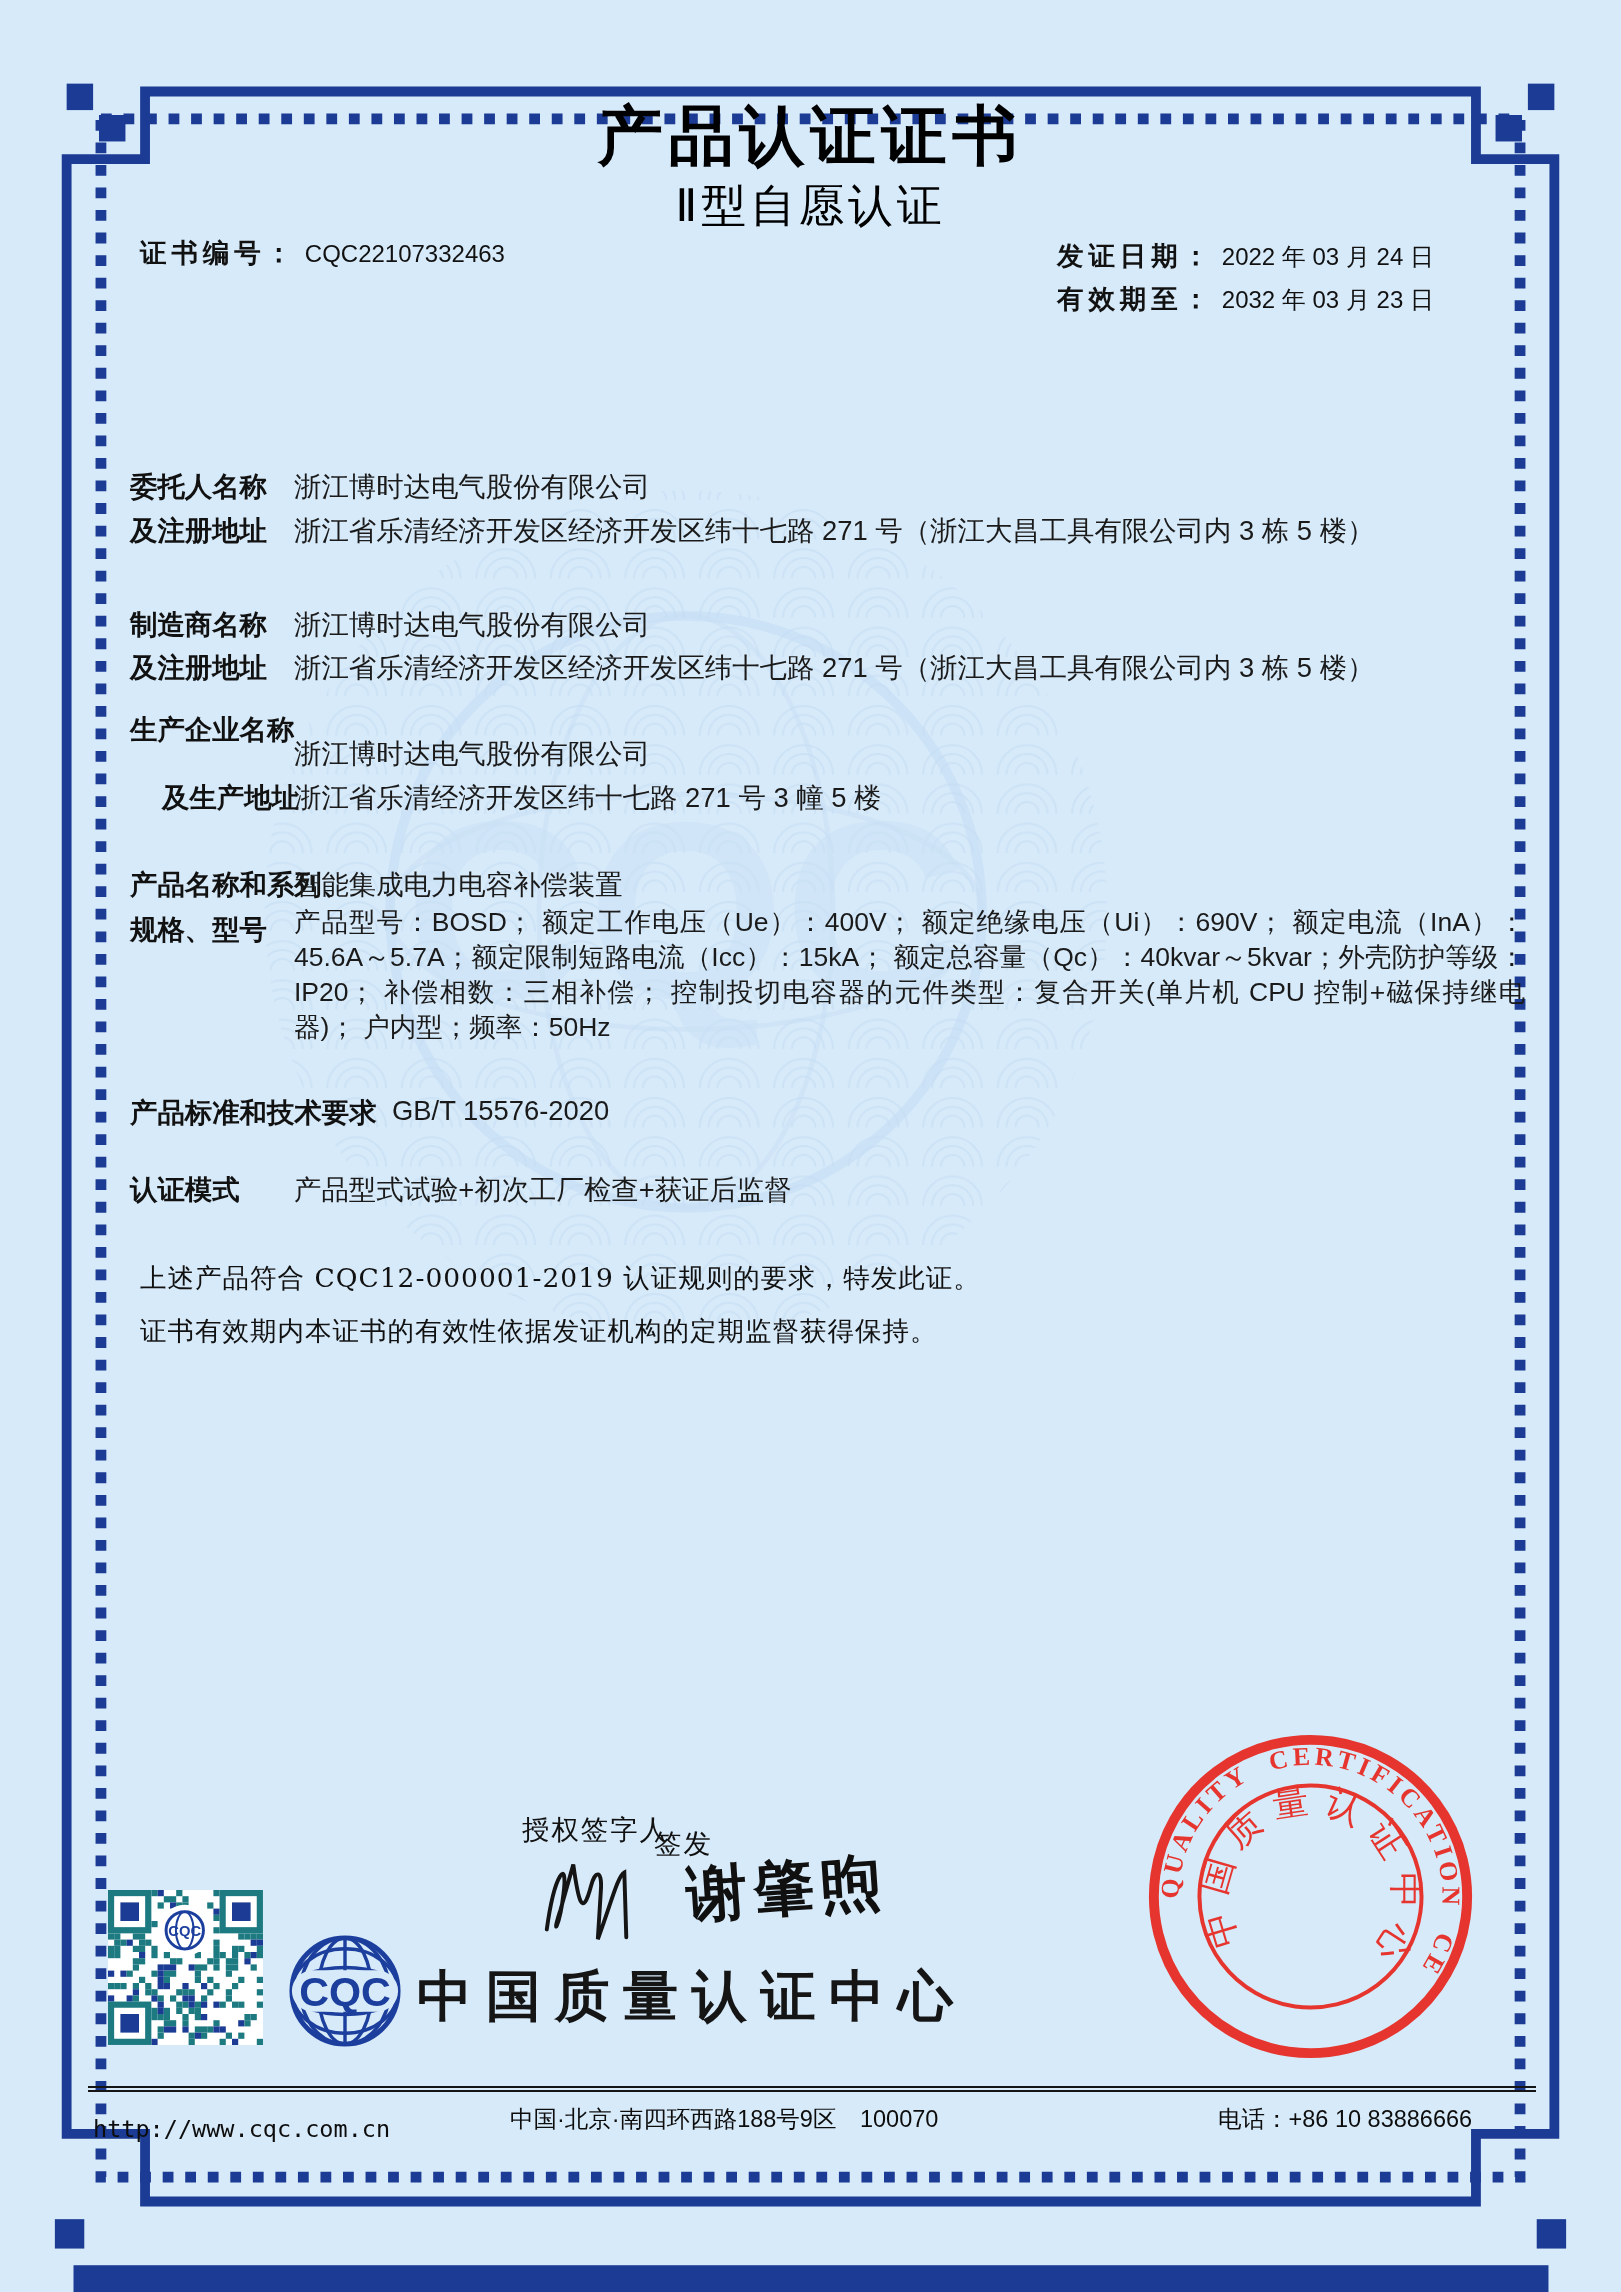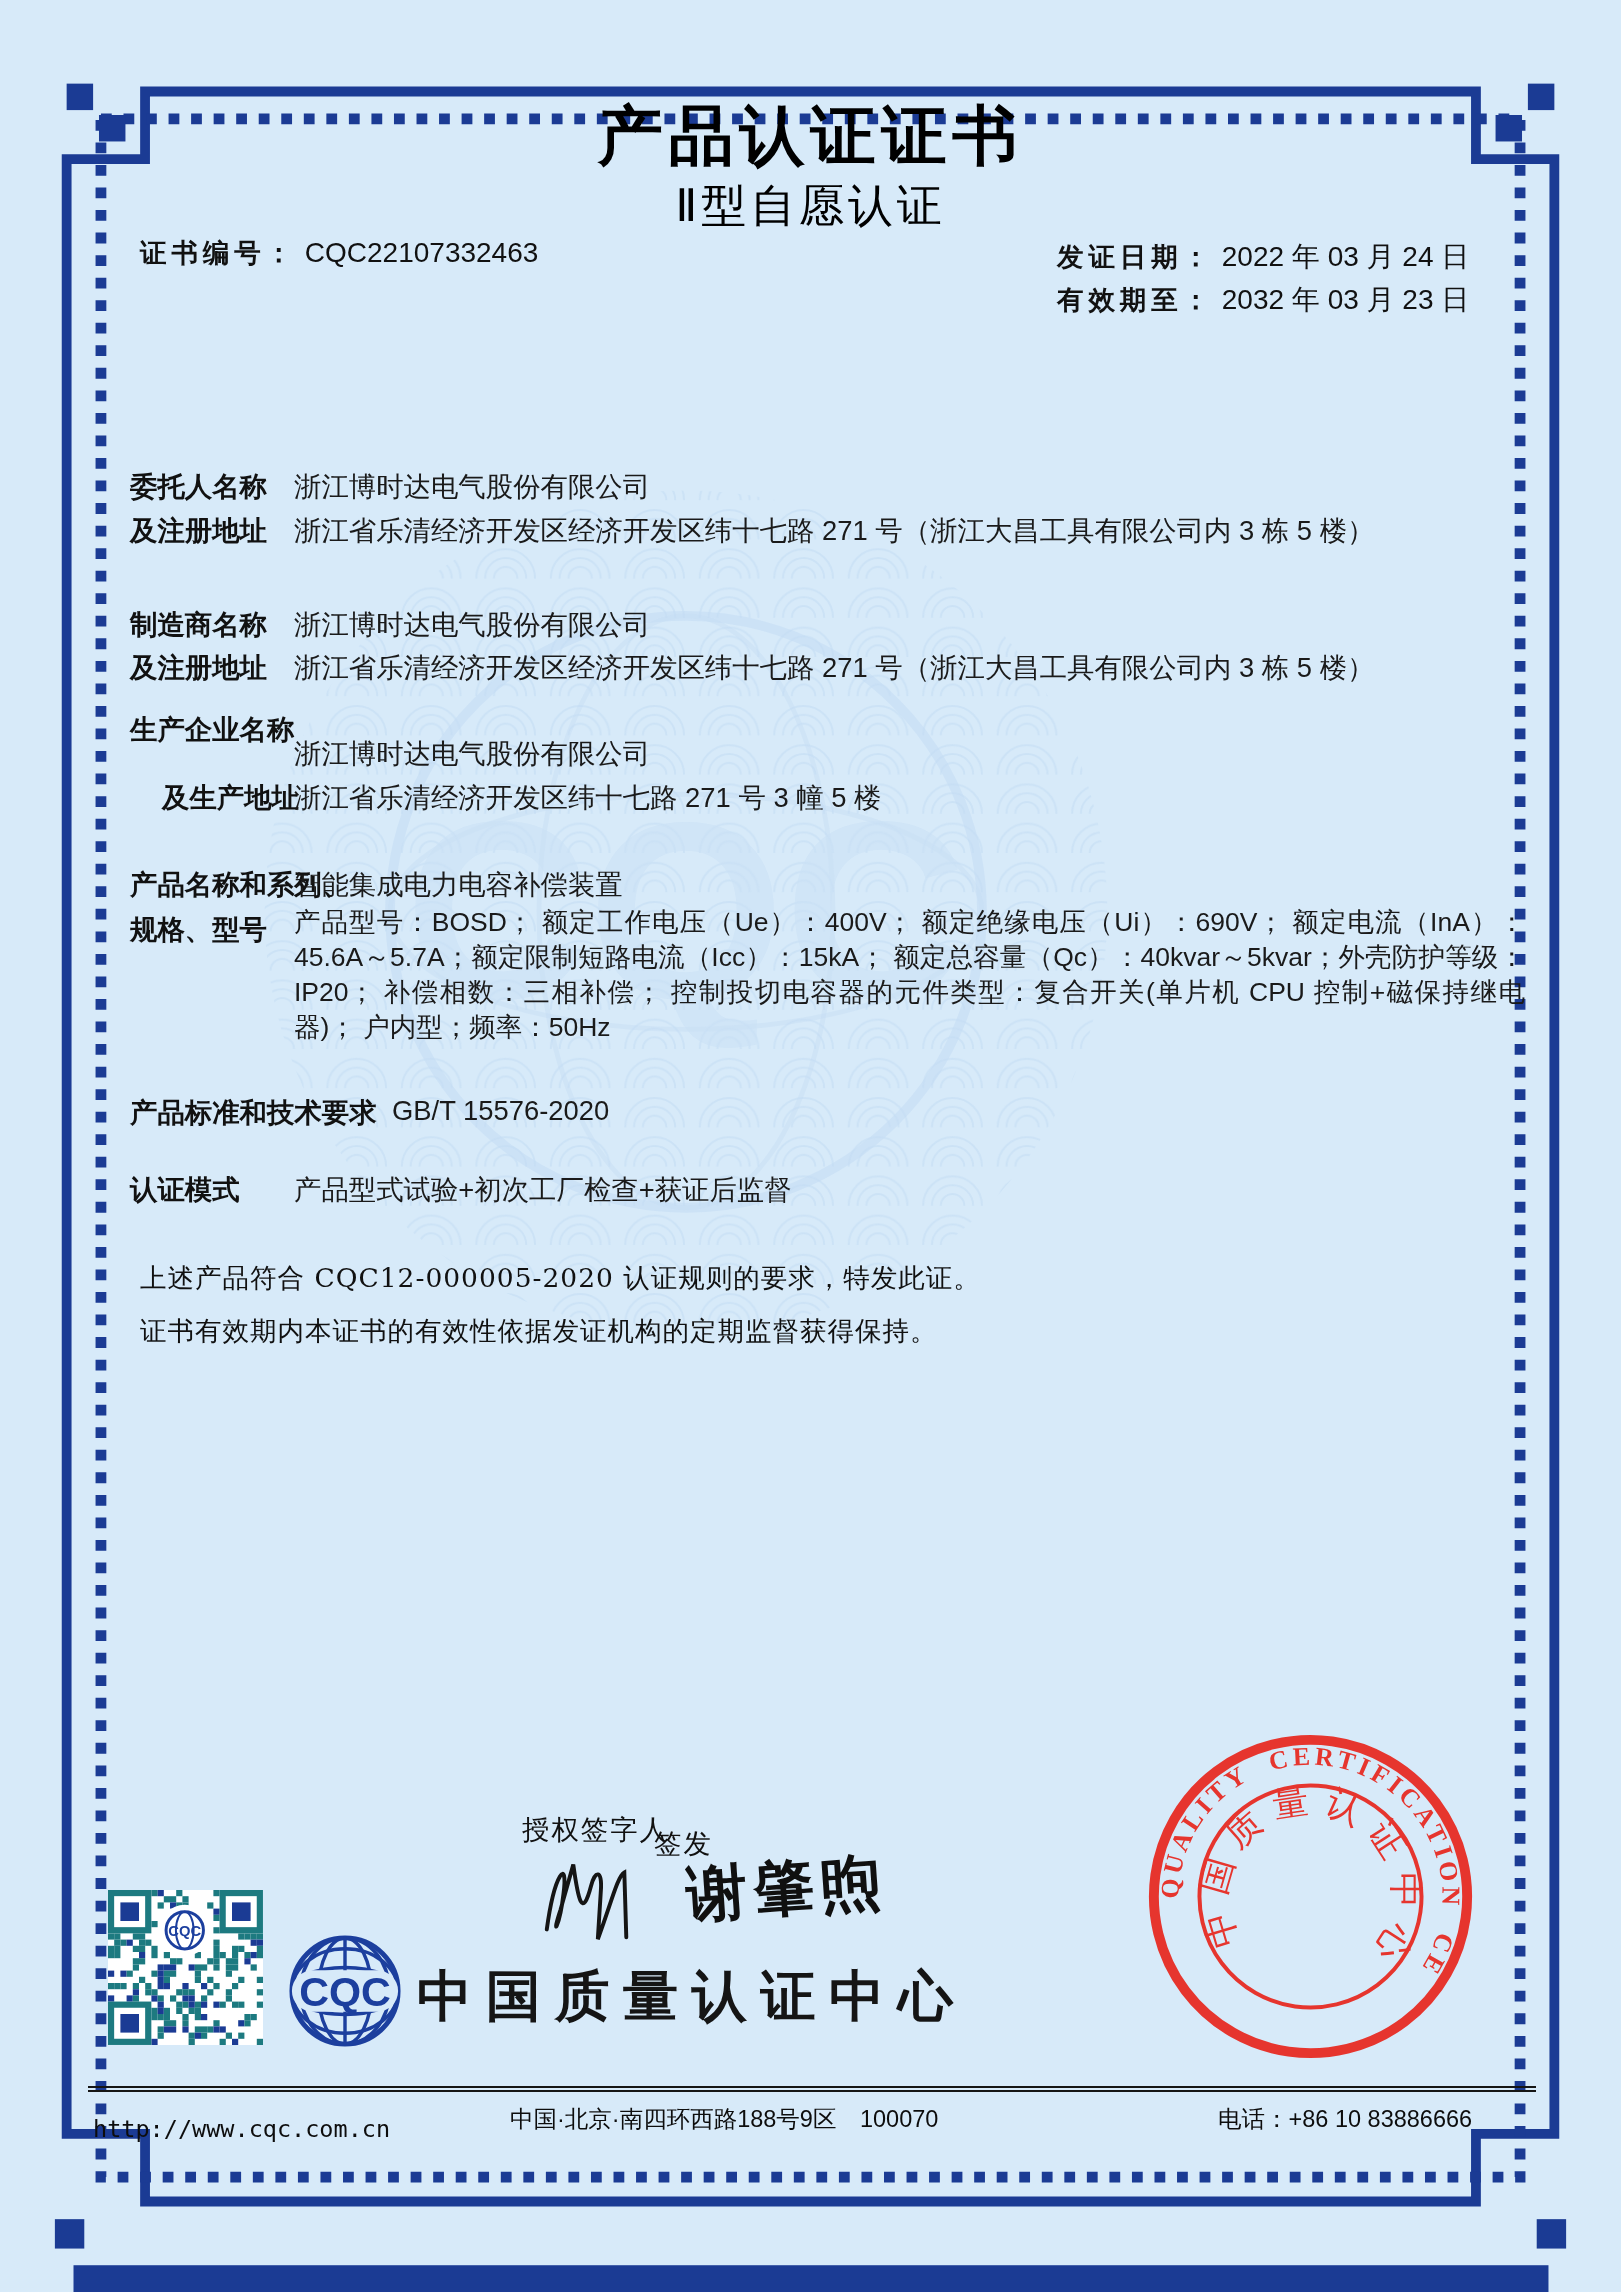--- a/index.html
+++ b/index.html
@@ -6,21 +6,21 @@
   .page{position:relative;width:1621px;height:2293px;background:#d7eaf9;overflow:hidden;
         font-family:"Liberation Sans",sans-serif;color:#111;}
   .abs{position:absolute;}
   svg{display:block;}
   .deco{left:0;top:0;pointer-events:none;}
   .wm{left:245px;top:461px;opacity:.42;pointer-events:none;}
   .title{left:0;top:92px;width:100%;text-align:center;font-size:65px;font-weight:bold;
          letter-spacing:5.9px;color:#000;}
   .subtitle{left:0;top:176px;width:100%;text-align:center;font-size:45px;letter-spacing:3.9px;color:#000;}
   .meta-lab{font-family:"DejaVu Serif",serif;font-weight:bold;font-size:26.5px;letter-spacing:4.9px;}
-  .meta-val{font-size:28px;}
+  .meta-val{font-size:24px;}
   .meta-line{display:flex;align-items:baseline;gap:7.8px;white-space:nowrap;}
   .flabel{font-weight:bold;font-size:27.4px;white-space:nowrap;}
   .fvalue{font-size:27.4px;color:#1a1a1a;white-space:nowrap;}
   .spec{font-size:26.5px;line-height:35px;width:1231px;color:#1a1a1a;text-align:justify;white-space:normal;}
   .stmt{font-family:"DejaVu Serif",serif;font-size:26.5px;letter-spacing:1px;white-space:nowrap;}
   .notice{font-size:23.5px;white-space:nowrap;}
   .siglab{font-family:"DejaVu Serif",serif;font-size:27.4px;letter-spacing:2px;white-space:nowrap;}
   .signame{font-family:"DejaVu Serif",serif;font-size:61px;font-weight:600;transform:rotate(-4deg);
            letter-spacing:5.9px;white-space:nowrap;color:#101010;}
   .orgname{font-size:55px;font-weight:bold;letter-spacing:13.7px;color:#151515;white-space:nowrap;}
@@ -97,21 +97,21 @@
   <div class="abs flabel" style="left:130px;top:867px;">产品名称和系列、</div>
   <div class="abs flabel" style="left:130px;top:912px;">规格、型号</div>
   <div class="abs fvalue" style="left:294px;top:867px;">智能集成电力电容补偿装置</div>
   <div class="abs spec" style="left:294px;top:905px;">产品型号：BOSD； 额定工作电压（Ue）：400V； 额定绝缘电压（Ui）：690V； 额定电流（InA）：45.6A～5.7A；额定限制短路电流（Icc）：15kA； 额定总容量（Qc）：40kvar～5kvar；外壳防护等级：IP20； 补偿相数：三相补偿； 控制投切电容器的元件类型：复合开关(单片机 CPU 控制+磁保持继电器)； 户内型；频率：50Hz</div>
 
   <div class="abs flabel" style="left:130px;top:1095px;">产品标准和技术要求</div>
   <div class="abs fvalue" style="left:392px;top:1095px;">GB/T 15576-2020</div>
   <div class="abs flabel" style="left:130px;top:1172px;">认证模式</div>
   <div class="abs fvalue" style="left:294px;top:1172px;">产品型式试验+初次工厂检查+获证后监督</div>
 
-  <div class="abs stmt" style="left:140px;top:1260px;">上述产品符合 CQC12-000005-2020 认证规则的要求，特发此证。</div>
+  <div class="abs stmt" style="left:140px;top:1260px;">上述产品符合 CQC12-000001-2019 认证规则的要求，特发此证。</div>
   <div class="abs stmt" style="left:140px;top:1313px;">证书有效期内本证书的有效性依据发证机构的定期监督获得保持。</div>
 
 
   <div class="abs siglab" style="left:522px;top:1812px;">授权签字人</div>
   <div class="abs siglab" style="left:654px;top:1809px;margin-top:17px;">签发</div>
   <svg class="abs" style="left:529px;top:1843px;" width="118" height="108" viewBox="0 0 120 110">
     <path d="M18 88 C 26 30, 40 14, 35 52 C 31 86, 22 98, 32 68 L 45 22 C 50 58, 54 78, 63 44
              C 67 28, 75 26, 73 50 L 70 98 C 84 60, 90 34, 97 30 L 99 96" fill="none" stroke="#151515" stroke-width="4" stroke-linecap="round"></path>
   </svg>
   <div class="abs signame" style="left:686px;top:1848px;">谢肇煦</div>

